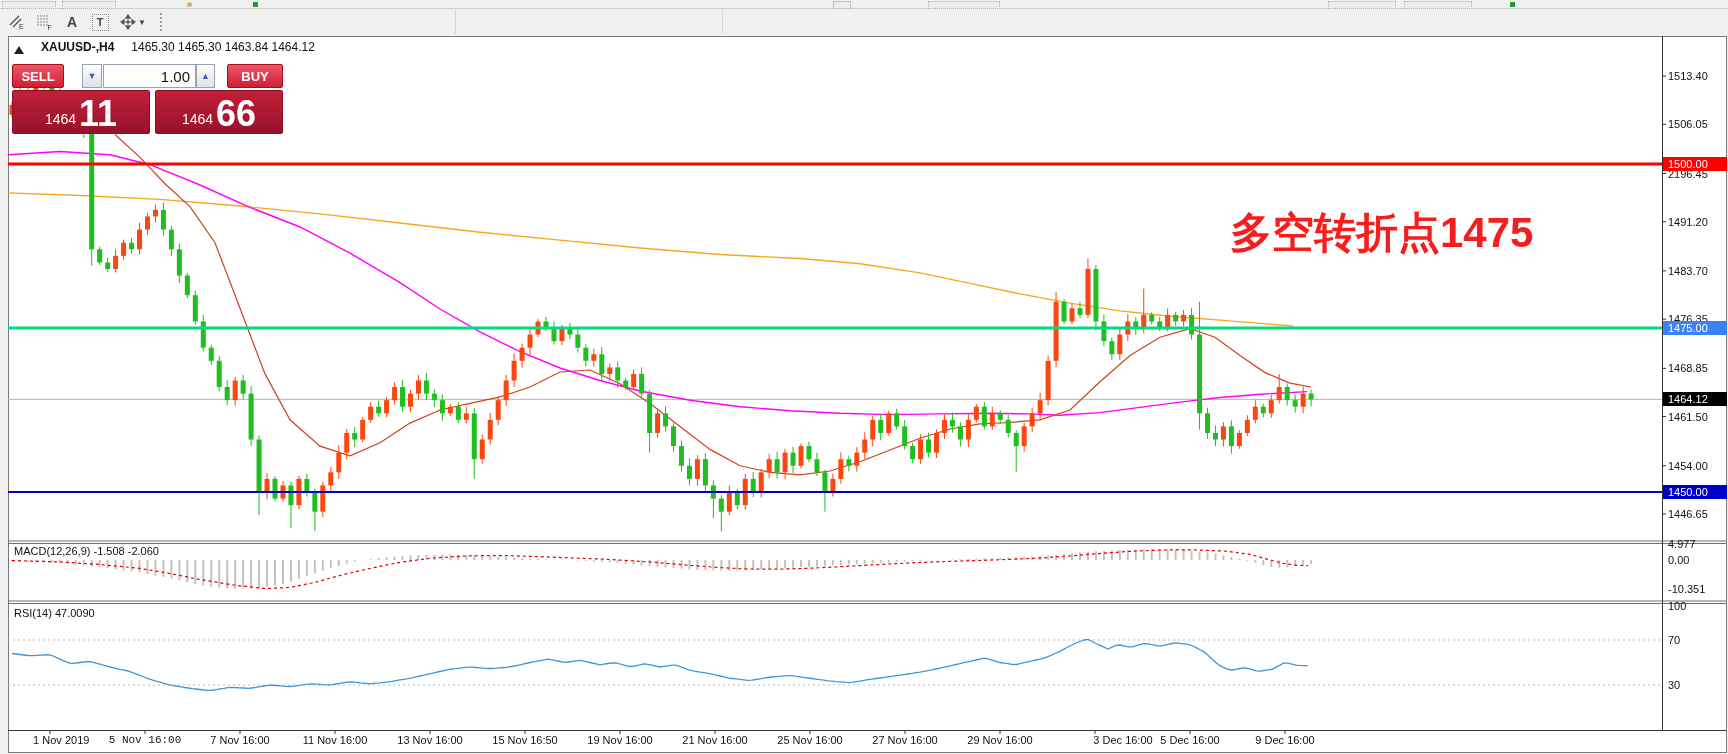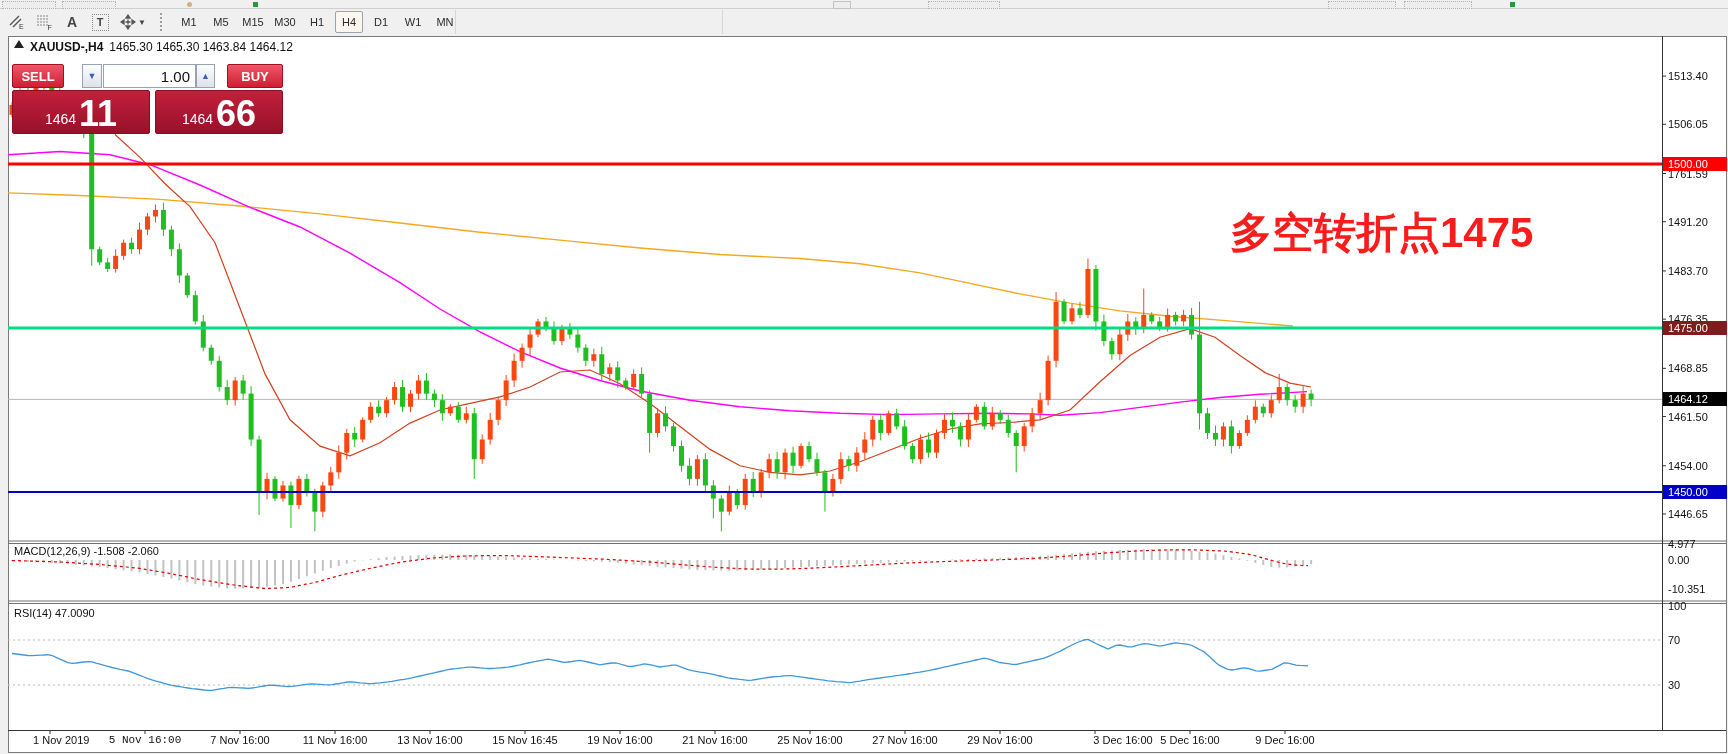--- a/index.html
+++ b/index.html
@@ -12,21 +12,21 @@
   .toolbar{position:absolute;left:0;top:9px;width:1728px;height:26px;background:#f0f0f0;display:flex;align-items:center;}
   .toolbtn{width:24px;height:22px;margin-left:4px;display:flex;align-items:center;justify-content:center;color:#3c3c3c;}
   .toolbtn svg{display:block}
   .handle{width:5px;height:18px;margin:0 6px 0 10px;border-left:2px dotted #9f9f9f;}
   .tf{min-width:26px;height:20px;display:flex;align-items:center;justify-content:center;
       font-size:11px;color:#2b2b2b;margin:0 2px;border:1px solid transparent;}
   .tf.active{background:#fbf6ee;border:1px solid #97a5b2;border-radius:2px;}
   .vsep{position:absolute;top:10px;width:1px;height:24px;background:#d6d6d6;}
   .win{position:absolute;left:8px;top:36px;width:1719px;height:717px;background:#ffffff;border:1px solid #7a7a7a;box-sizing:border-box;}
   svg#chart{position:absolute;left:0;top:0;z-index:2;}
-  .hdr{position:absolute;left:14px;top:40px;z-index:5;font-size:12px;color:#111;display:flex;align-items:flex-start;gap:6px;}
+  .hdr{position:absolute;left:14px;top:40px;z-index:5;font-size:12px;color:#111;display:flex;align-items:flex-end;gap:17px;}
   .tri{width:0;height:0;border-left:5px solid transparent;border-right:5px solid transparent;border-bottom:8px solid #222;}
   .tradepanel{position:absolute;z-index:6;}
   .btn-red{position:absolute;top:64px;height:24px;background:linear-gradient(#ef5668,#cf1f33);
      border:1px solid #a40f20;border-radius:2px;color:#fff;font-size:13px;font-weight:bold;
      display:flex;align-items:center;justify-content:center;box-sizing:border-box;}
   .spinbtn{position:absolute;top:64px;width:20px;height:24px;background:linear-gradient(#fdfdfd,#dde2ea);
      border:1px solid #9aa2b2;box-sizing:border-box;display:flex;align-items:center;justify-content:center;
      color:#3a5fbe;font-size:9px;}
   .volinput{position:absolute;top:64px;left:103px;width:93px;height:24px;border:1px solid #9aa2b2;
      box-sizing:border-box;background:#fff;font-size:15px;text-align:right;padding-right:5px;
@@ -637,31 +637,20 @@
       <path d="M8 1 L10 4 L6 4 Z"></path>
           <path d="M8 15 L10 12 L6 12 Z"></path>
           <path d="M1 8 L4 6 L4 10 Z"></path>
           <path d="M15 8 L12 6 L12 10 Z"></path>
       <path d="M5.5 8 H10.5 M8 5.5 V10.5"></path>
         </g>
       </svg>
     <span style="font-size:8px;color:#444;margin-left:2px;">▼</span>
   </div>
   <div class="handle"></div>
-  <div id="tf-buttons" style="display:flex;align-items:center;">
-      <div class="tf">M1</div>
-      <div class="tf">M5</div>
-      <div class="tf">M15</div>
-      <div class="tf">M30</div>
-      <div class="tf">H1</div>
-      <div class="tf active">H4</div>
-      <div class="tf">D1</div>
-      <div class="tf">W1</div>
-      <div class="tf">MN</div>
-    </div>
 </div>
 <div class="vsep" style="left:455px"></div>
 <div class="vsep" style="left:722px"></div>
 
 <div class="hdr">
   <div class="tri"></div>
   <span style="font-weight:bold;">XAUUSD-,H4</span>
   <span>1465.30 1465.30 1463.84 1464.12</span>
 </div>
 
@@ -682,44 +671,44 @@
 </div>
 
 <div class="annotation">多空转折点1475</div>
 
 <div class="indlabel" style="left:14px;top:545px;">MACD(12,26,9) -1.508 -2.060</div>
 <div class="indlabel" style="left:14px;top:607px;">RSI(14) 47.0090</div>
 
 <div id="labels">
     <div class="axis-label" style="left:1668px;top:76.0959999999994px;">1513.40</div>
     <div class="axis-label" style="left:1668px;top:124.3120000000003px;">1506.05</div>
-    <div class="axis-label" style="left:1668px;top:173.51200000000028px;">1761.59</div>
+    <div class="axis-label" style="left:1668px;top:173.51200000000028px;">2196.45</div>
     <div class="axis-label" style="left:1668px;top:221.7279999999997px;">1491.20</div>
     <div class="axis-label" style="left:1668px;top:270.9279999999997px;">1483.70</div>
     <div class="axis-label" style="left:1668px;top:319.1440000000006px;">1476.35</div>
     <div class="axis-label" style="left:1668px;top:368.3440000000006px;">1468.85</div>
     <div class="axis-label" style="left:1668px;top:416.55999999999995px;">1461.50</div>
     <div class="axis-label" style="left:1668px;top:465.76px;">1454.00</div>
     <div class="axis-label" style="left:1668px;top:513.9759999999994px;">1446.65</div>
     <div class="axis-tag" style="top:164px;background:#ff0000;color:#ffffff;">1500.00</div>
-    <div class="axis-tag" style="top:328px;background:#7f1d1d;color:#ffffff;">1475.00</div>
+    <div class="axis-tag" style="top:328px;background:#3b82f6;color:#ffffff;">1475.00</div>
     <div class="axis-tag" style="top:399.37280000000067px;background:#000000;color:#ffffff;">1464.12</div>
     <div class="axis-tag" style="top:492px;background:#0000c8;color:#ffffff;">1450.00</div>
     <div class="axis-label" style="left:1668px;top:544px;">4.977</div>
     <div class="axis-label" style="left:1668px;top:560px;">0.00</div>
     <div class="axis-label" style="left:1668px;top:588.9828px;">-10.351</div>
     <div class="axis-label" style="left:1668px;top:606.25px;">100</div>
     <div class="axis-label" style="left:1668px;top:640px;">70</div>
     <div class="axis-label" style="left:1668px;top:685px;">30</div>
     <div class="tlabel" style="left: 50px; transform: translateX(-30%);">1 Nov 2019</div>
     <div class="tlabel" style="left:145px;font-family:Liberation Mono, monospace;">5 Nov 16:00</div>
     <div class="tlabel" style="left:240px;">7 Nov 16:00</div>
     <div class="tlabel" style="left:335px;">11 Nov 16:00</div>
     <div class="tlabel" style="left:430px;">13 Nov 16:00</div>
-    <div class="tlabel" style="left:525px;">15 Nov 16:45</div>
+    <div class="tlabel" style="left:525px;">15 Nov 16:50</div>
     <div class="tlabel" style="left:620px;">19 Nov 16:00</div>
     <div class="tlabel" style="left:715px;">21 Nov 16:00</div>
     <div class="tlabel" style="left:810px;">25 Nov 16:00</div>
     <div class="tlabel" style="left:905px;text-align:center;">27 Nov 16:00</div>
     <div class="tlabel" style="left:1000px;">29 Nov 16:00</div>
     <div class="tlabel" style="left:1095px;margin-left:28px;">3 Dec 16:00</div>
     <div class="tlabel" style="left:1190px;">5 Dec 16:00</div>
     <div class="tlabel" style="left:1285px;text-align:center;">9 Dec 16:00</div>
   </div>
 

